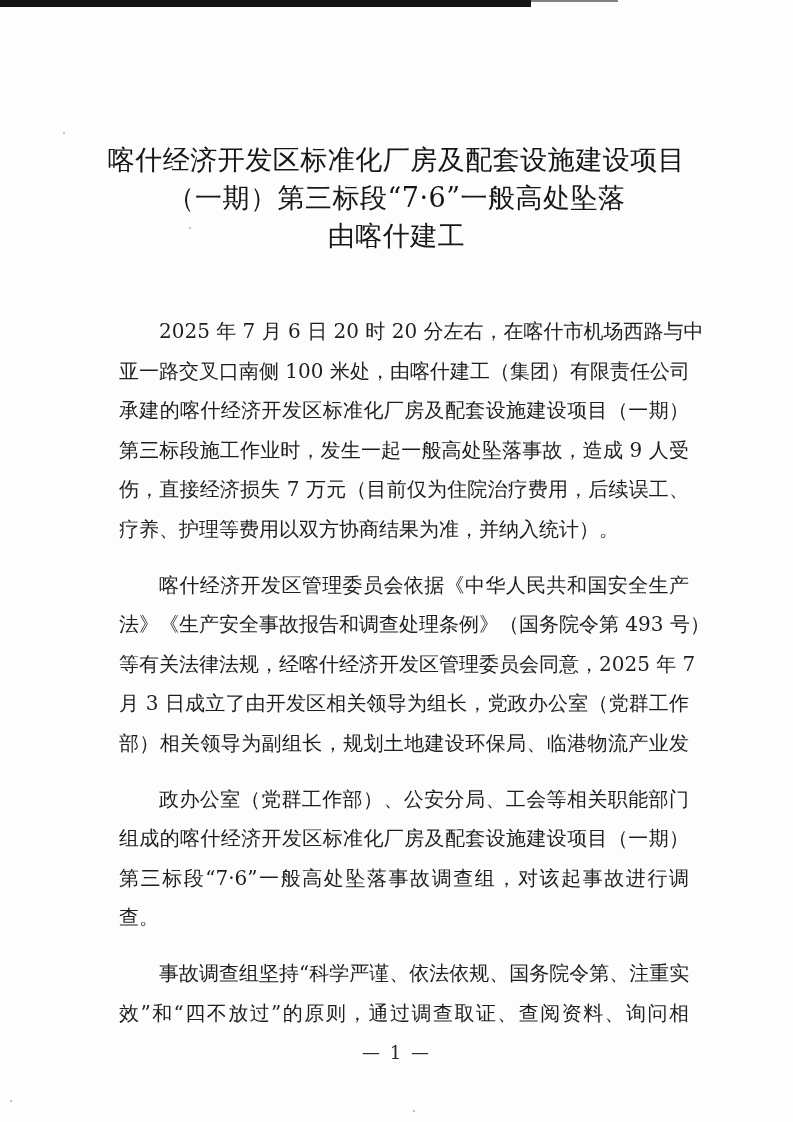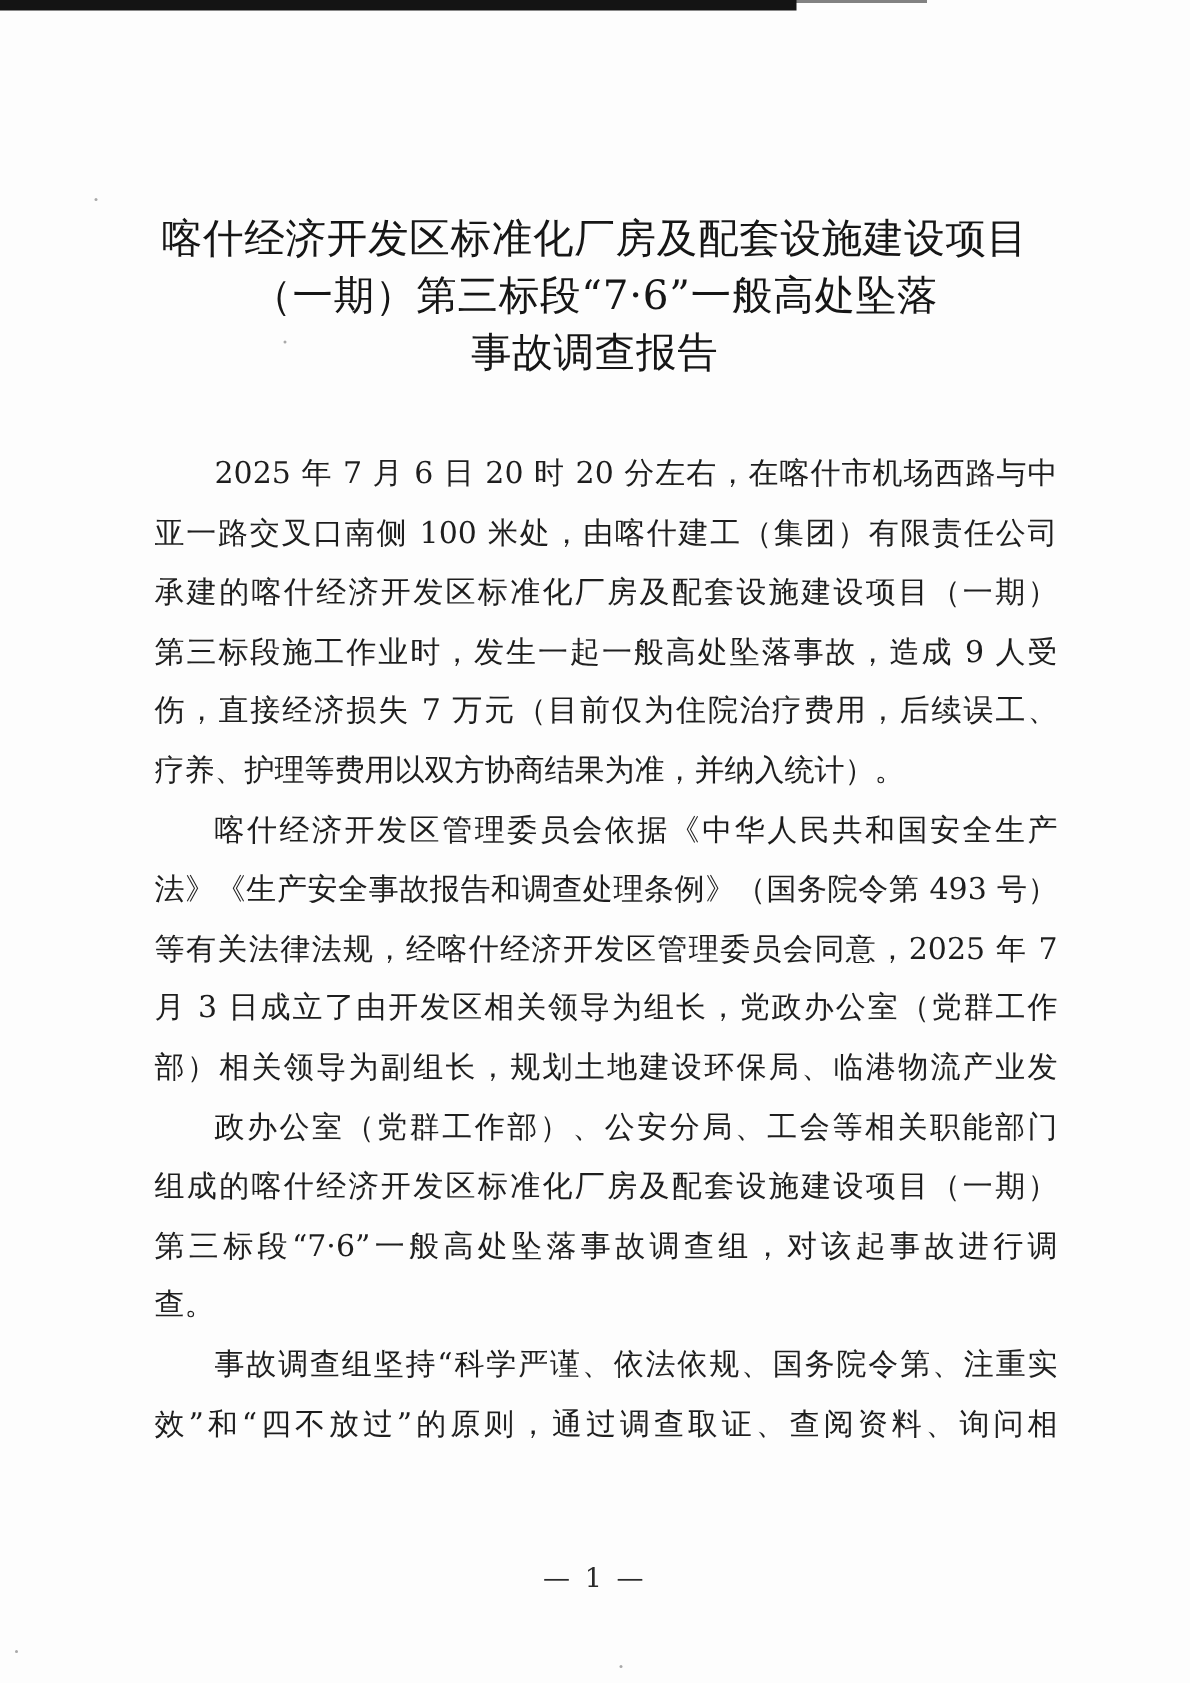--- a/index.html
+++ b/index.html
@@ -47,21 +47,21 @@
     letter-spacing: 0.5px;
   }
   
   .doc-body {
     position: absolute;
     left: 103px;
     top: 296px;
     width: 602px;
     overflow: visible;
   }
-  .para { margin: 0; padding: 0; }
+  .para { margin: 16px; padding: 0; }
   .line {
     height: 39.6px;
     line-height: 39.6px;
     font-size: 20px;
     color: #1e1e1e;
     white-space: nowrap;
     text-align: justify;
     text-align-last: justify;
     text-justify: inter-character;
   }
@@ -91,21 +91,21 @@
 <div class="scan-bar-thin"></div>
 <div class="scan-bar-thick"></div>
 <div class="speckle" style="left:63px; top:132px;"></div>
 <div class="speckle" style="left:189px; top:227px;"></div>
 <div class="speckle" style="left:10px; top:1100px;"></div>
 <div class="speckle" style="left:413px; top:1110px;"></div>
 
 <div class="doc-title">
   <div>喀什经济开发区标准化厂房及配套设施建设项目</div>
   <div>（一期）第三标段“7·6”一般高处坠落</div>
-  <div>事故调查报告</div>
+  <div>由喀什建工</div>
 </div>
 
 <div class="doc-body" id="doc-body">
     <div class="para">
       <div class="line indent">2025 年 7 月 6 日 20 时 20 分左右，在喀什市机场西路与中</div>
       <div class="line">亚一路交叉口南侧 100 米处，由喀什建工（集团）有限责任公司</div>
       <div class="line">承建的喀什经济开发区标准化厂房及配套设施建设项目（一期）</div>
       <div class="line">第三标段施工作业时，发生一起一般高处坠落事故，造成 9 人受</div>
       <div class="line">伤，直接经济损失 7 万元（目前仅为住院治疗费用，后续误工、</div>
       <div class="line no-j">疗养、护理等费用以双方协商结果为准，并纳入统计）。</div>

